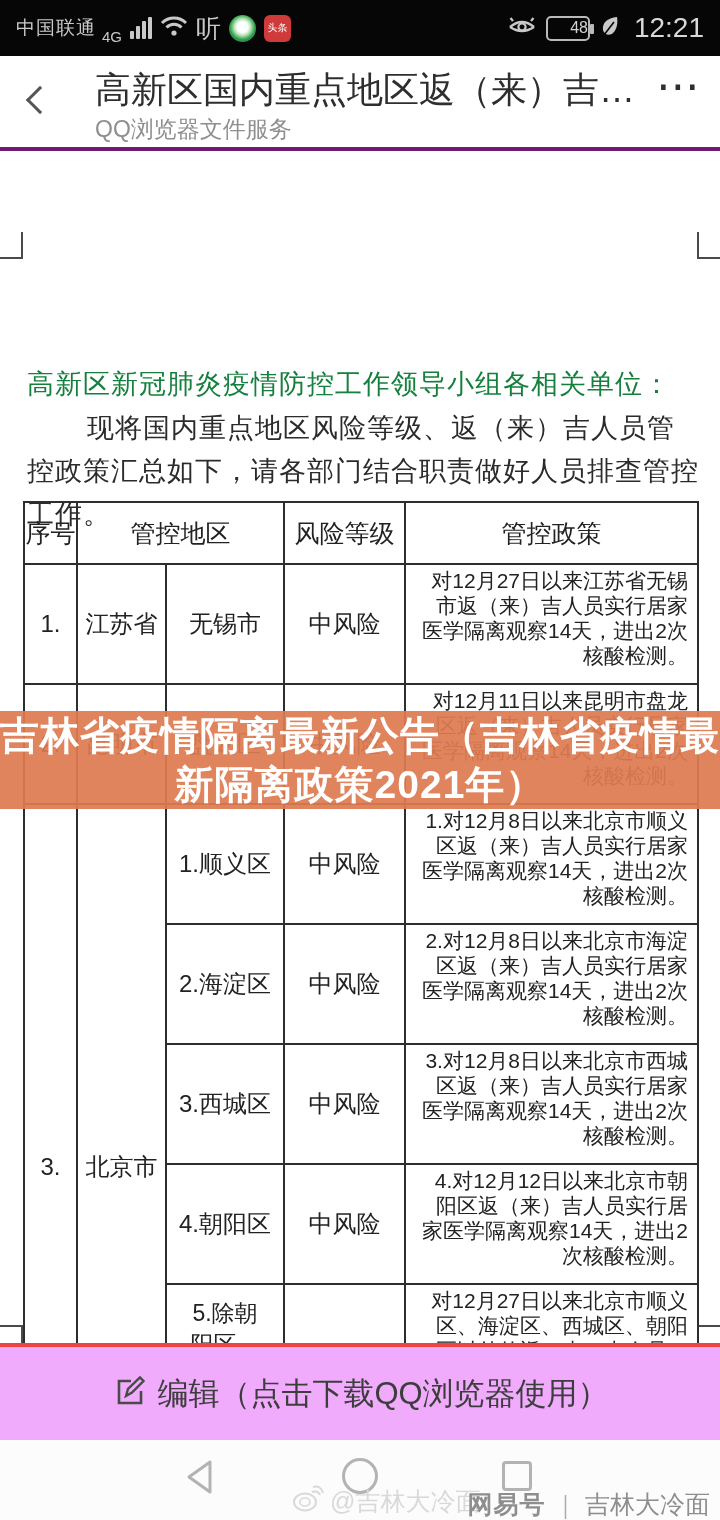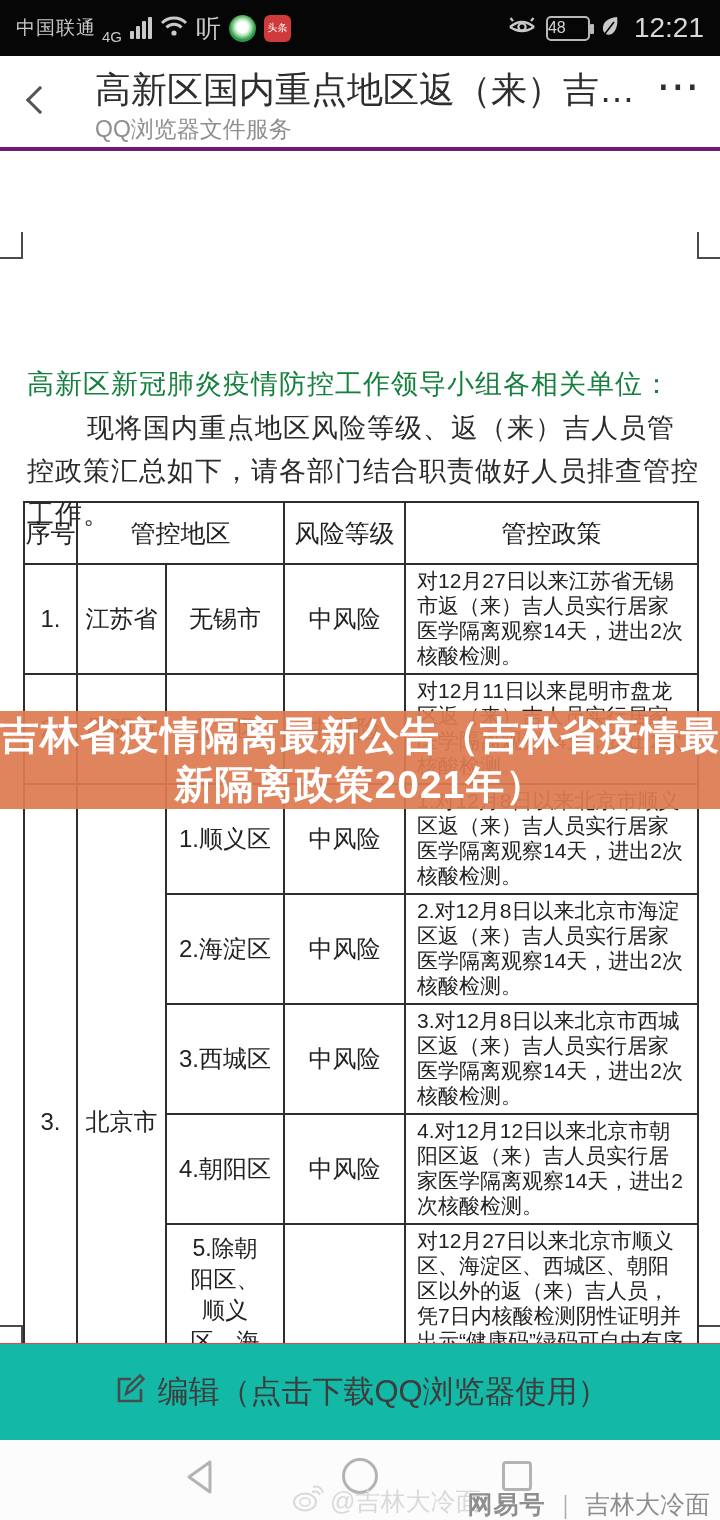--- a/index.html
+++ b/index.html
@@ -16,21 +16,21 @@
   .sb-carrier{font-size:19px;letter-spacing:1px;}
   .sb-net{font-size:15px;align-self:flex-start;margin:16px 0 0 -2px;}
   .sig-bars{display:flex;align-items:flex-end;gap:2px;height:22px;}
   .sig-bars i{display:block;width:4px;background:#c9c9c9;border-radius:1px;}
   .sb-listen{font-size:25px;}
   .app-dot-green{width:27px;height:27px;border-radius:50%;
     background:radial-gradient(circle at 50% 45%, #ffffff 26%, #bde7c0 40%, #2f9e44 62%, #1864ab 100%);}
   .app-dot-red{width:27px;height:27px;border-radius:6px;background:#cf3b3b;color:#fff;
     font-size:10px;display:flex;align-items:center;justify-content:center;letter-spacing:0;}
   .battery{position:relative;width:44px;height:25px;border:2px solid #b9b9b9;border-radius:5px;
-    display:flex;align-items:center;justify-content:flex-start;font-size:16px;color:#d4d4d4;}
+    display:flex;align-items:center;justify-content:flex-end;font-size:16px;color:#d4d4d4;}
   .battery:after{content:"";position:absolute;right:-6px;top:6px;width:4px;height:10px;background:#b9b9b9;border-radius:1px;}
   .sb-time{font-size:28px;color:#d8d8d8;margin-left:4px;}
   
   .app-header{position:absolute;left:0;top:56px;width:720px;height:95px;background:#fff;
     border-bottom:4px solid #701a75;}
   .back-chevron{position:absolute;left:30px;top:34px;width:20px;height:20px;
     border-left:3px solid #555;border-bottom:3px solid #555;transform:rotate(45deg);cursor:pointer;}
   .app-title{position:absolute;left:95px;top:10px;width:545px;font-size:36px;color:#2e2e2e;
     white-space:nowrap;overflow:hidden;}
   .app-menu{position:absolute;right:20px;top:8px;font-size:44px;color:#2e2e2e;line-height:44px;cursor:pointer;}
@@ -48,32 +48,32 @@
   .doc-title .l2 .main{font-size:37px;font-weight:bold;letter-spacing:2px;}
   .doc-title .l2 .paren{font-size:31px;font-weight:bold;}
   .doc-salutation{position:absolute;left:27px;top:366px;font-size:27px;color:#15803d;letter-spacing:1px;font-family:Liberation Mono, monospace;}
   .doc-intro{position:absolute;left:27px;top:407px;width:672px;font-size:27px;color:#2b2b2b;
     line-height:43px;text-indent:60px;letter-spacing:1px;}
   
   .doc-table{position:absolute;left:23px;top:501px;width:674px;border-collapse:collapse;table-layout:fixed;}
   .doc-table th,.doc-table td{border:2px solid #2e2e2e;color:#222;text-align:center;vertical-align:middle;padding:0;}
   .doc-table th{font-size:25px;font-weight:normal;}
   .doc-table td{font-size:24px;}
-  .doc-table td.policy{font-size:21px;line-height:25px;text-align:left;padding:3px 9px 5px 11px;}
+  .doc-table td.policy{font-size:21px;line-height:25px;text-align:right;padding:3px 9px 15px 11px;}
   .doc-table td.area-multi{font-size:23px;line-height:31px;padding:0 14px;}
   tr.h-head{height:62px;} tr.h-r1{height:82px;} tr.h-r2{height:80px;}
   tr.h-s1{height:81px;} tr.h-s2{height:82px;} tr.h-s3{height:83px;}
   tr.h-s4{height:76px;} tr.h-s5{height:144px;} tr.h-r4{height:75px;}
   
   .overlay-banner{position:absolute;left:0;top:711px;width:720px;height:98px;z-index:5;
     display:flex;flex-direction:column;align-items:center;justify-content:center;
     color:#fff;font-weight:800;font-size:39px;line-height:49px;text-align:center;letter-spacing:1px;}
   
-  .edit-bar{position:absolute;left:0;top:1343px;width:720px;height:97px;background:#14b8a6;
-    border-top:1px solid #ef4444;display:flex;align-items:center;justify-content:center;gap:10px;cursor:pointer;}
+  .edit-bar{position:absolute;left:0;top:1343px;width:720px;height:97px;background:#f0abfc;
+    border-top:4px solid #ef4444;display:flex;align-items:center;justify-content:center;gap:10px;cursor:pointer;}
   .edit-bar .label{font-size:31px;color:#3d3d3d;}
   
   .nav-bar{position:absolute;left:0;top:1440px;width:720px;height:80px;background:#fcfcfc;}
   .nav-btn{position:absolute;top:18px;cursor:pointer;}
   .nav-back{left:184px;}
   .nav-home{left:342px;width:36px;height:36px;border:3px solid #b3b3b3;border-radius:50%;}
   .nav-recents{left:502px;top:21px;width:30px;height:30px;border:3px solid #b3b3b3;border-radius:4px;}
   
   .wm-weibo{position:absolute;left:292px;top:1484px;display:flex;align-items:center;gap:6px;
     color:#d9d9d9;font-size:25px;z-index:6;}

